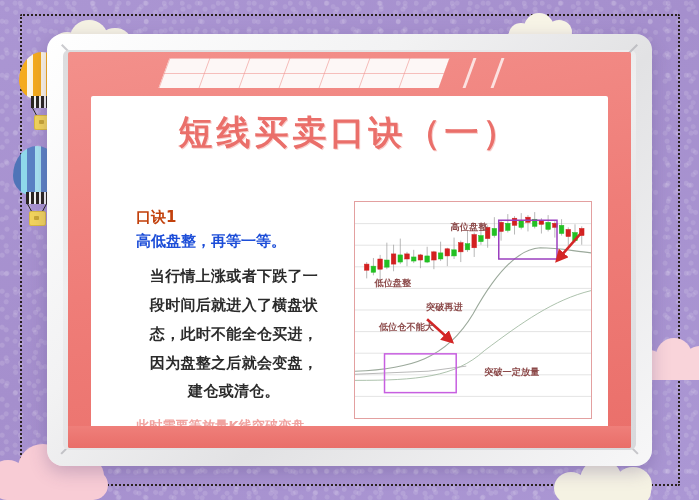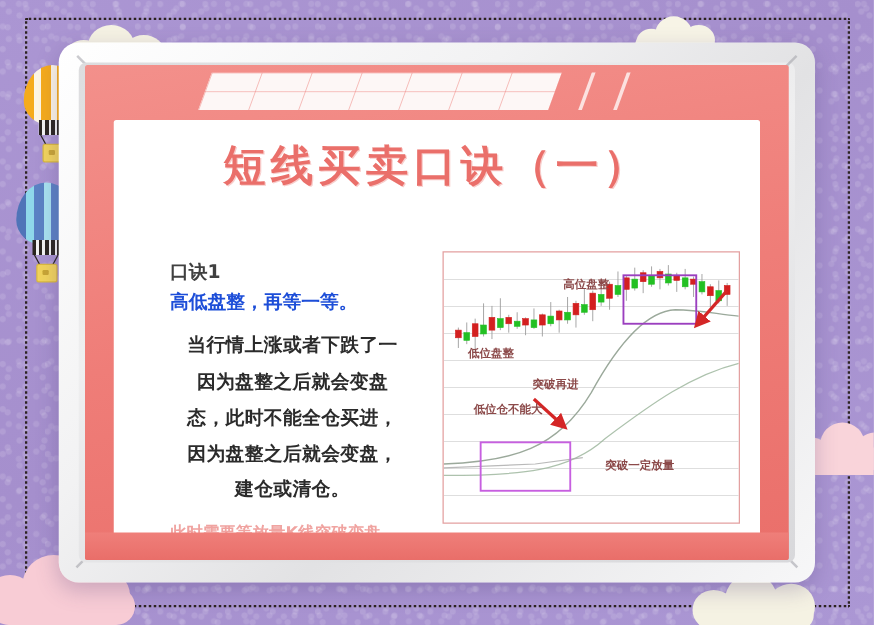--- a/index.html
+++ b/index.html
@@ -99,21 +99,21 @@
   #title{
     position:absolute;left:0;top:14px;width:100%;text-align:center;
     font-size:34px;font-weight:bold;letter-spacing:4px;
     color:#ea6f6a;
     text-shadow:1px 1px 0 rgba(234,111,106,.35);
     font-family:"DejaVu Sans","Liberation Sans",sans-serif;
   }
 
   
   #textcol{position:absolute;left:45px;top:110px;width:196px;}
-  .kd-head{font-size:15px;font-weight:bold;color:#404040;line-height:1.55;
+  .kd-head{font-size:15px;font-weight:bold;color:#c2410c;line-height:1.55;
            font-family:"DejaVu Sans","Liberation Sans",sans-serif;}
   .kd-sub{font-size:15px;font-weight:bold;color:#1d4ed8;line-height:1.6;margin-bottom:9px;
           font-family:"DejaVu Sans","Liberation Sans",sans-serif;}
   .kd-body{font-size:15px;font-weight:bold;color:#2b2b2b;line-height:1.92;letter-spacing:.3px;
            font-family:"DejaVu Sans","Liberation Sans",sans-serif;text-align:center;}
   .kd-foot{font-size:13px;font-weight:bold;color:#f0a3a0;margin-top:11px;letter-spacing:.2px;
            font-family:"DejaVu Sans","Liberation Sans",sans-serif;}
 
   
   #chart-box{
@@ -213,21 +213,21 @@
 
   <div id="card">
 
     <div id="title">短线买卖口诀（一）</div>
 
     <div id="textcol">
       <div class="kd-head">口诀1</div>
       <div class="kd-sub">高低盘整，再等一等。</div>
       <div class="kd-body">
         <div>当行情上涨或者下跌了一</div>
-        <div>因为盘整之后就会变盘</div>
+        <div>段时间后就进入了横盘状</div>
         <div>态，此时不能全仓买进，</div>
         <div>因为盘整之后就会变盘，</div>
         <div>建仓或清仓。</div>
       </div>
       <div class="kd-foot">此时需要等放量K线突破变盘</div>
     </div>
 
     <div id="chart-box">
       <svg id="chart-svg" viewBox="0 0 236 216" preserveAspectRatio="none">
         <g id="gridlines">

